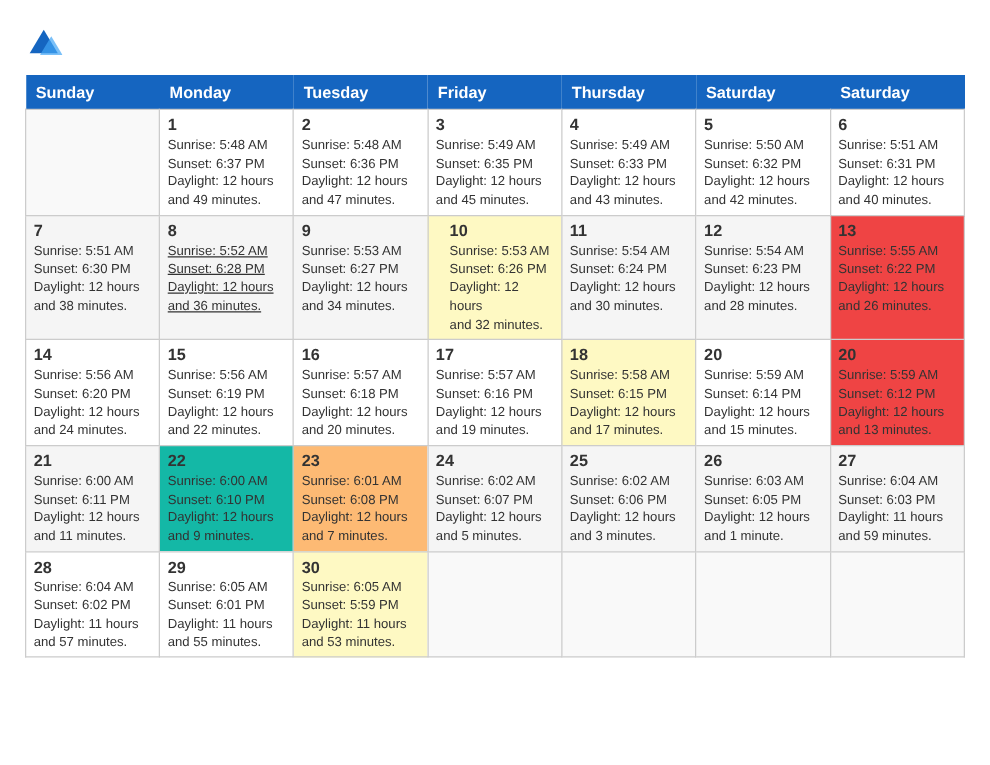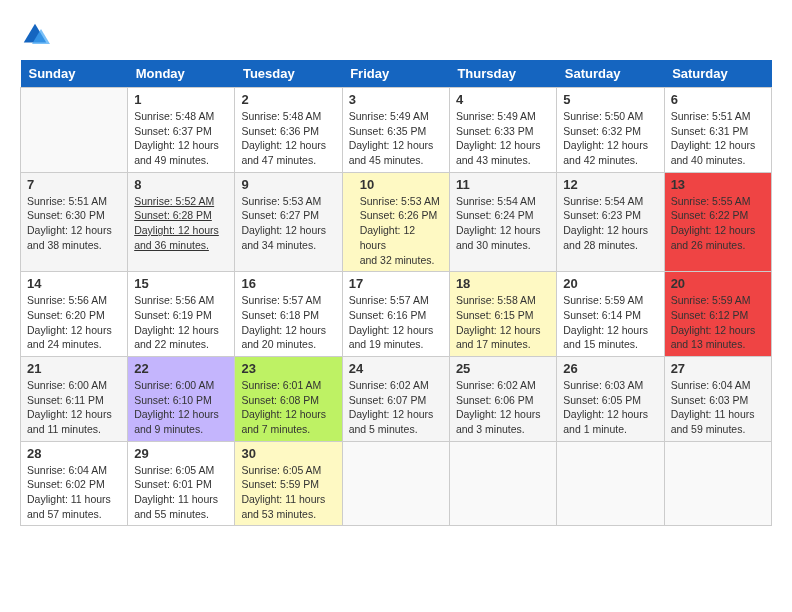--- a/index.html
+++ b/index.html
@@ -269,28 +269,28 @@
         </td>
       </tr>
       <tr>
         <td style="background: rgb(245, 245, 245); margin-top: 12px;">
           <div class="day-num">21</div>
           <div class="day-info" style="white-space: pre-line;">Sunrise: 6:00 AM
 Sunset: 6:11 PM
 Daylight: 12 hours
 and 11 minutes.</div>
         </td>
-        <td style="background: #c4b5fd;">
+        <td style="background: #14b8a6;">
           <div class="day-num">22</div>
           <div class="day-info" style="white-space: pre-line;">Sunrise: 6:00 AM
 Sunset: 6:10 PM
 Daylight: 12 hours
 and 9 minutes.</div>
         </td>
-        <td style="background: #bef264;">
+        <td style="background: #fdba74;">
           <div class="day-num">23</div>
           <div class="day-info" style="white-space: pre-line;">Sunrise: 6:01 AM
 Sunset: 6:08 PM
 Daylight: 12 hours
 and 7 minutes.</div>
         </td>
         <td style="background: rgb(245, 245, 245);">
           <div class="day-num">24</div>
           <div class="day-info" style="white-space: pre-line;">Sunrise: 6:02 AM
 Sunset: 6:07 PM

